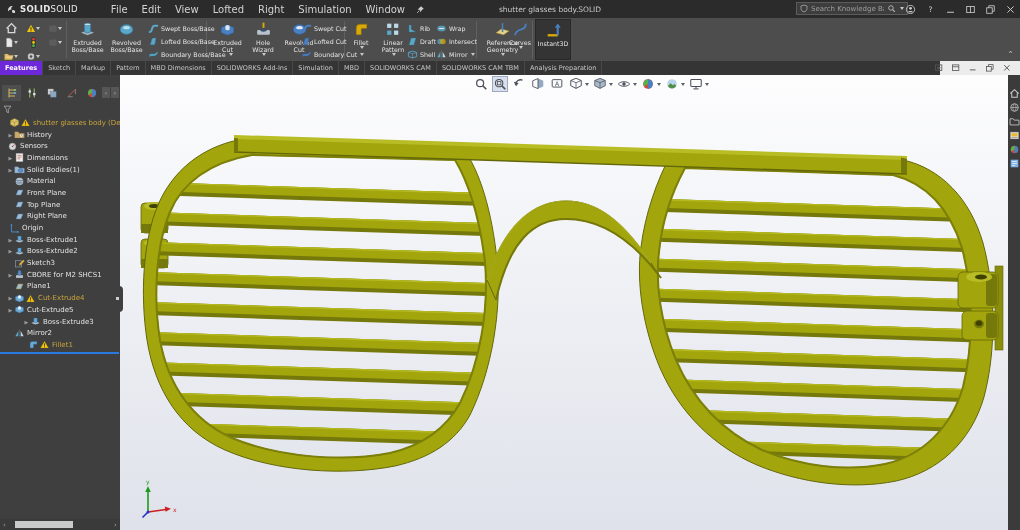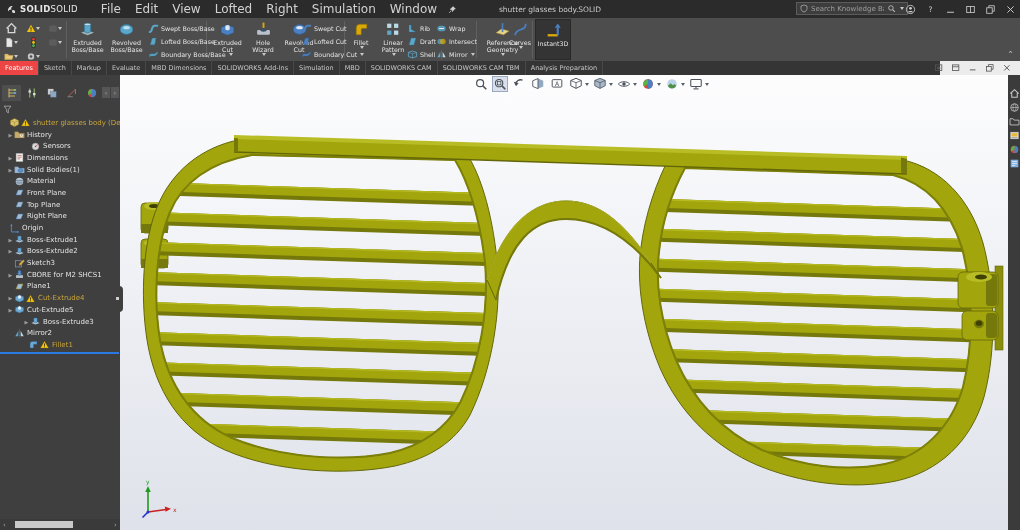--- a/index.html
+++ b/index.html
@@ -7,21 +7,21 @@
        font-family:"DejaVu Sans",sans-serif;background:#333;cursor:default;
        -webkit-font-smoothing:antialiased}
   #app{position:absolute;inset:0}
 
   
   .titlebar{position:absolute;left:0;top:0;right:0;height:18px;background:#2b2b2b;
             display:flex;align-items:center;color:#d9d9d9;z-index:30}
   .logo{display:flex;align-items:center;gap:3px;padding:0 8px 0 6px}
   .brand{font-size:8.5px;letter-spacing:.3px;color:#e8e8e8;white-space:nowrap}
   .brand b{font-weight:bold}
-  .menus{display:flex;font-size:12px;color:#d2d2d2;margin-left:8px}
+  .menus{display:flex;font-size:10px;color:#d2d2d2;margin-left:18px}
   .menus .menu{padding:3px 7px}
   .pin{margin-left:4px;display:flex;align-items:center}
   .doc-title{position:absolute;left:400px;width:300px;top:5px;text-align:center;
              font-size:7.5px;color:#c9c9c9;white-space:nowrap}
   .search{position:absolute;right:112px;top:2px;width:112px;height:13px;background:#3d3d3d;
           border:1px solid #5c5c5c;display:flex;align-items:center;gap:3px;padding:0 3px;box-sizing:border-box}
   .search .ph{font-size:7px;color:#9d9d9d;flex:1;white-space:nowrap;overflow:hidden}
   .tb-right{position:absolute;right:4px;top:0;height:18px;display:flex;align-items:center;gap:9px}
   .tbi{display:flex;align-items:center;justify-content:center;color:#cfcfcf}
 
@@ -37,21 +37,21 @@
   .smallbtn{position:absolute;height:13px;display:flex;align-items:center;gap:2px;font-size:6.3px;
             color:#e4e4e4;white-space:nowrap}
   .caret{width:0;height:0;border-left:2.5px solid transparent;border-right:2.5px solid transparent;
          border-top:3px solid #c9c9c9;display:inline-block;margin-left:1px}
   .ribbon-collapse{position:absolute;right:6px;bottom:3px;color:#bdbdbd;font-size:8px;line-height:6px}
 
   
   .tabbar{position:absolute;left:0;top:61px;right:0;height:14px;background:#353535;display:flex;z-index:20}
   .tab{font-size:6.5px;color:#c6c6c6;padding:0 5px;display:flex;align-items:center;
        border-right:1px solid #484848;white-space:nowrap}
-  .tab.active{background:#ef4444;color:#ffffff;font-weight:normal}
+  .tab.active{background:#6d28d9;color:#ffffff;font-weight:bold}
   .docctrls{position:absolute;right:0;top:0;width:80px;height:14px;background:#ececec;
             display:flex;align-items:center;justify-content:flex-end;gap:7px;padding-right:8px;box-sizing:border-box}
 
   
   .leftpanel{position:absolute;left:0;top:75px;width:120px;bottom:0;background:#3f3f3f;z-index:10}
   .ptabs{position:absolute;left:2px;top:10px;height:16px;display:flex;gap:1px}
   .ptab{width:19px;height:16px;display:flex;align-items:center;justify-content:center}
   .ptab.active{background:#4e4e4e}
   .pnav{position:absolute;right:1px;top:12px;display:flex;gap:1px}
   .pnav div{width:8px;height:11px;background:#565656;color:#c9c9c9;font-size:6px;
@@ -425,21 +425,21 @@
           </div>
       </div>
     <div class="ribbon-collapse">⌃</div>
   </div>
 
   <div class="tabbar">
     <div id="tabs" style="display:flex">
         <div class="tab active">Features</div>
         <div class="tab">Sketch</div>
         <div class="tab">Markup</div>
-        <div class="tab">Evaluate</div>
+        <div class="tab">Pattern</div>
         <div class="tab">MBD Dimensions</div>
         <div class="tab">SOLIDWORKS Add-Ins</div>
         <div class="tab">Simulation</div>
         <div class="tab">MBD</div>
         <div class="tab">SOLIDWORKS CAM</div>
         <div class="tab">SOLIDWORKS CAM TBM</div>
         <div class="tab">Analysis Preparation</div>
       </div>
     <div class="docctrls">
         <span style="display:flex">
@@ -544,21 +544,21 @@
    <span class="ticon">
             <svg width="11" height="11" viewBox="0 0 16 16">
               <path d="M1 4 H6 L7.5 6 H15 V13 H1 Z" fill="#c9a96a" stroke="#8a7340" stroke-width=".4"></path>
               <circle cx="11" cy="9.5" r="2.7" fill="#f5f0e0" stroke="#7a6a40" stroke-width=".5"></circle>
               <path d="M11 7.8 V9.5 L12.4 10.3" stroke="#7a6a40" stroke-width=".8" fill="none"></path>
             </svg>
           </span>
 
    <span class="tlabel" style="color:#e2e2e2">History</span>
  </div>
-        <div class="trow" style="padding-left:23px">
+        <div class="trow" style="padding-left:0">
    <span class="arrow"></span>
    <span class="ticon">
             <svg width="11" height="11" viewBox="0 0 16 16">
               <circle cx="8" cy="8" r="5" fill="#d9d9d9" stroke="#777" stroke-width=".7"></circle>
               <path d="M8 8 L11.2 5.2" stroke="#c2322b" stroke-width="1.1"></path>
               <circle cx="8" cy="8" r="1" fill="#555"></circle>
             </svg>
           </span>
 
    <span class="tlabel" style="color:#e2e2e2">Sensors</span>

